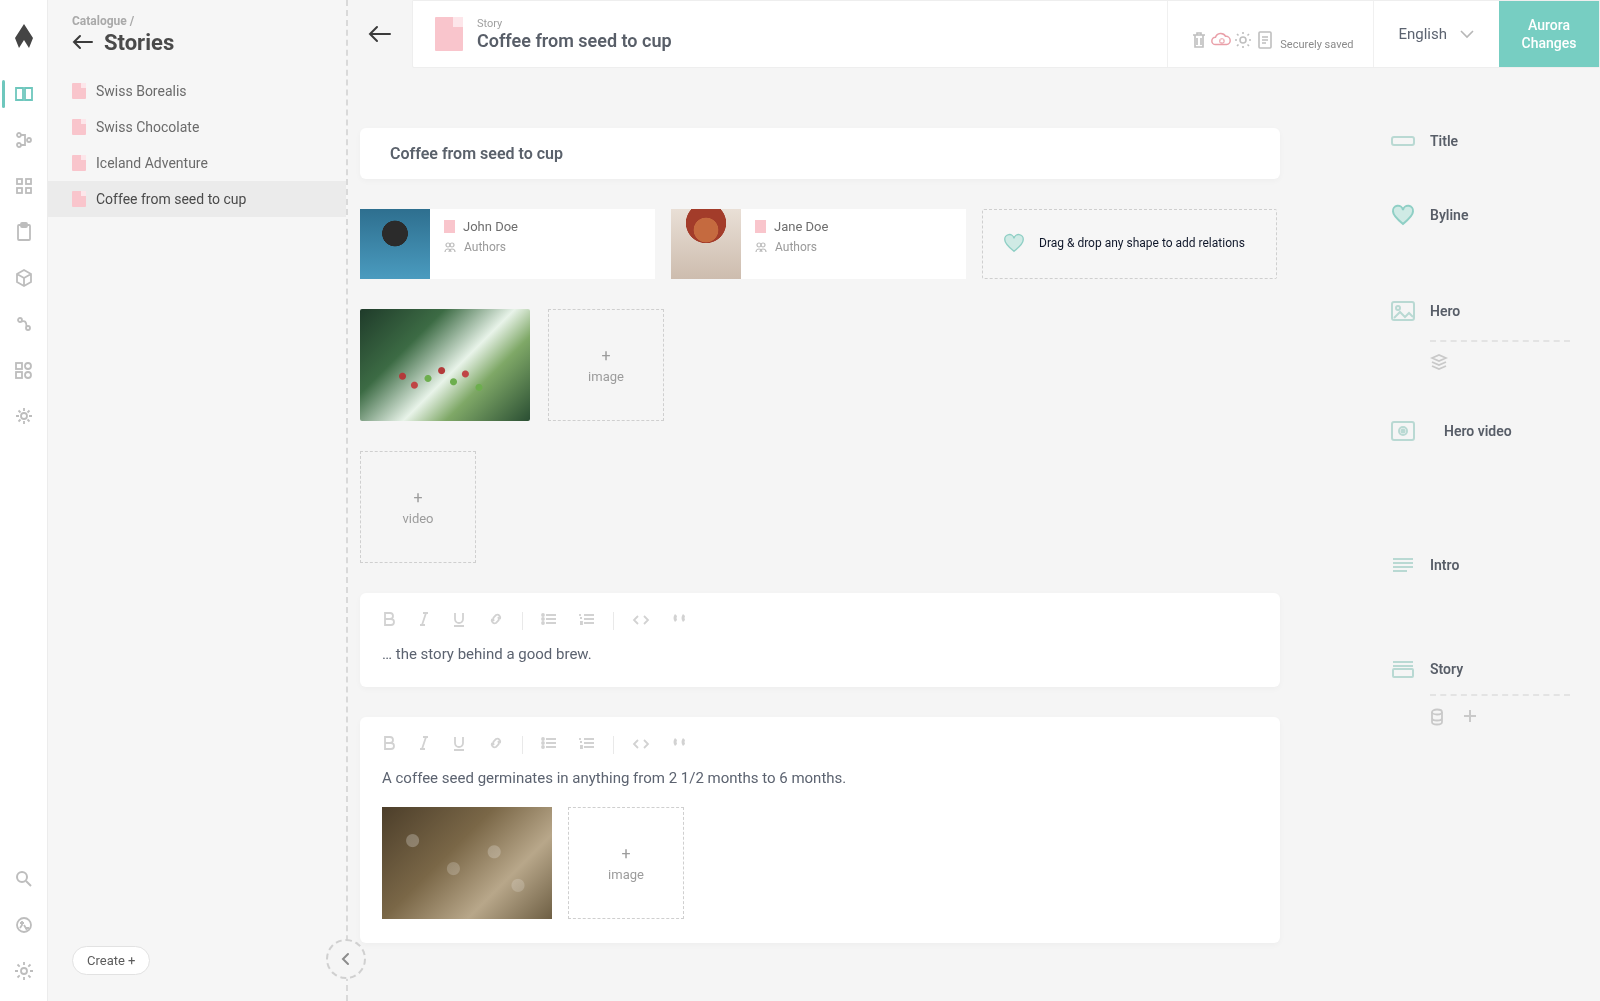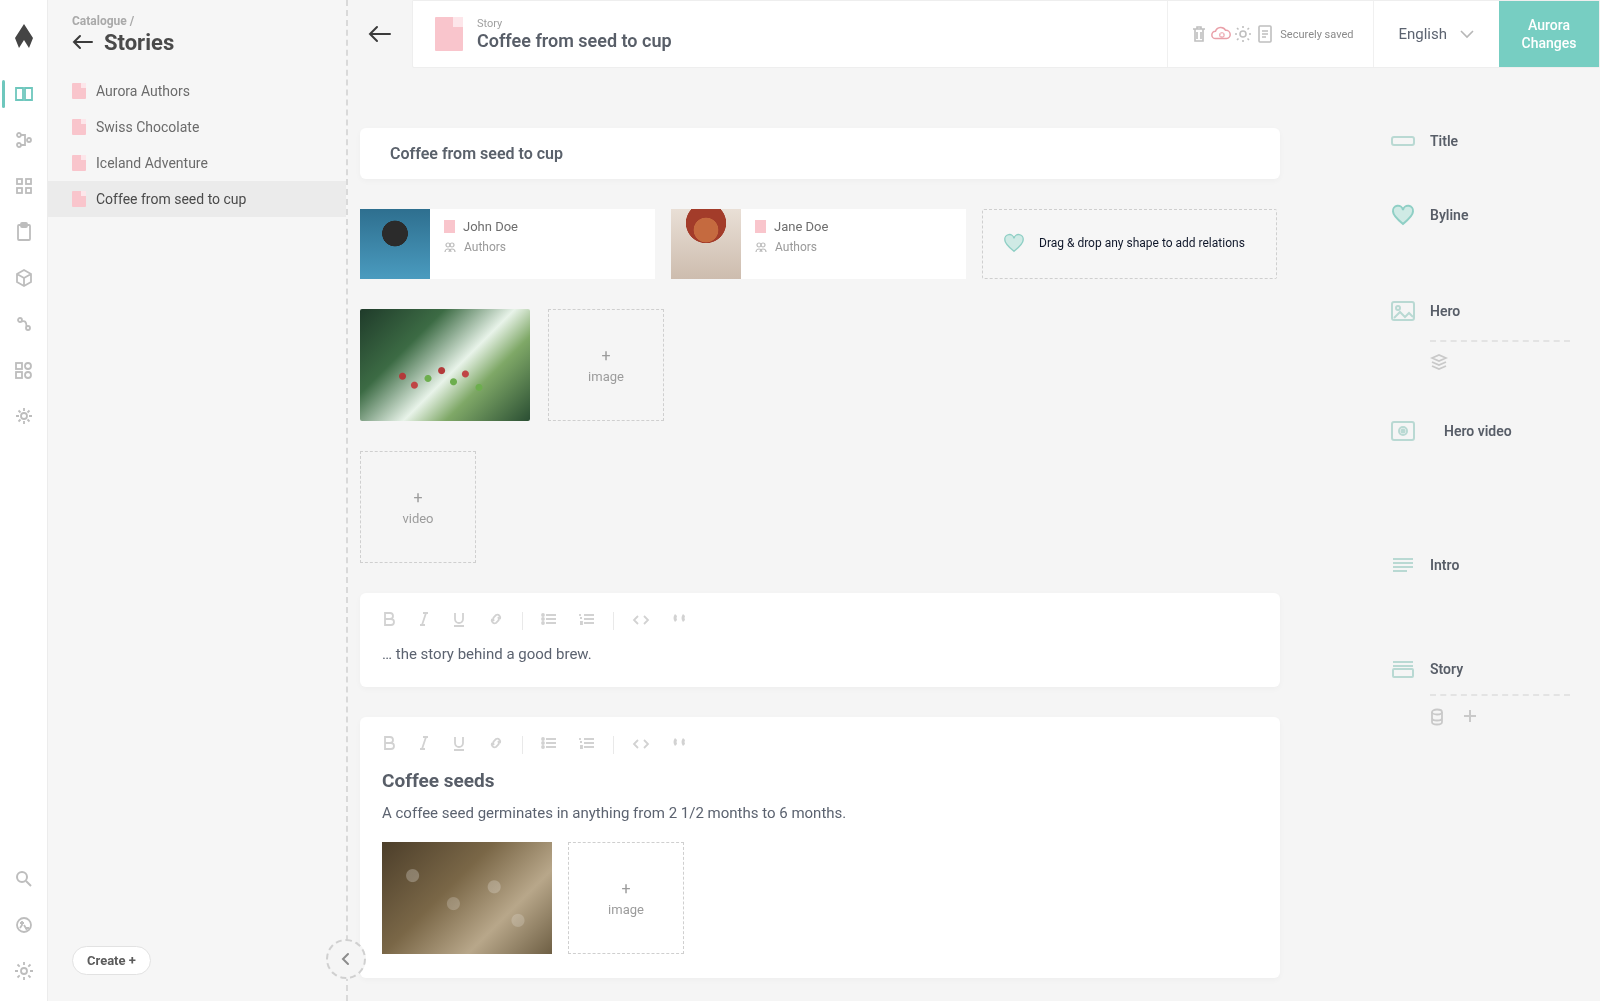--- a/index.html
+++ b/index.html
@@ -20,36 +20,36 @@
 .sidebar-head { padding: 14px 20px 8px 24px; font-weight: bold; }
 .crumb { font-size:12px; color:#A9A9A9; }
 .sidebar-title-row{ display:flex; align-items:center; gap:10px; margin-top:2px;}
 .back-arrow{font-size:20px;color:#3B3B3B;cursor:pointer;}
 .sidebar-title{font-size:22px;color:#4A4A4A;}
 .sidebar-list{margin-top:10px;}
 .sidebar-item{display:flex;align-items:center;gap:10px;padding:10px 12px 10px 24px; font-size:14px;color:#6B6B6B;cursor:pointer;}
 .sidebar-item.selected{background:#EBEBEB;color:#4A4A4A;}
 .doc-icon{width:14px;height:16px;background:#F9C5CC;border-radius:1px;position:relative;}
 .doc-icon::after{content:'';position:absolute;right:0;top:0;width:5px;height:5px;background:#FDE6EA;}
-.create-btn{position:absolute;left:24px;bottom:26px;background:#FFF;border:1px solid #E2E2E2;border-radius:16px;padding:6px 14px;font-size:13px;font-weight:700;color:#5C5C5C;cursor:pointer;}
+.create-btn{position:absolute;left:24px;bottom:26px;background:#FFF;border:1px solid #E2E2E2;border-radius:16px;padding:6px 14px;font-size:13px;font-weight:400;color:#5C5C5C;cursor:pointer;}
 .collapse-circle{position:absolute;right:-20px;bottom:22px;width:40px;height:40px;border:2px dashed #D0D0D0;border-radius:50%;display:flex;align-items:center;justify-content:center;background:#F5F5F5;color:#8C8C8C;cursor:pointer;font-size:18px;}
 
 
 .main { flex:1; display:flex; flex-direction:column; overflow:hidden; }
 
 
 .topbar{display:flex;align-items:stretch;background:transparent; }
 .back-chip{width:56px;display:flex;align-items:center;justify-content:center;font-size:22px;color:#3B3B3B;cursor:pointer;margin:0 4px;}
 .header-card{flex:1;background:#FFF;border:1px solid #EEE;border-radius:0 0 2px 2px;display:flex;align-items:stretch;min-height:68px;}
 .hc-left{display:flex;align-items:center;gap:14px;padding:12px 22px;border-right:1px solid #F0F0F0;flex:1;}
 .hc-docicon{width:28px;height:34px;background:#F9C5CC;border-radius:1px;position:relative;}
 .hc-docicon::after{content:'';position:absolute;right:0;top:0;width:10px;height:10px;background:#FDE6EA;}
 .hc-meta .type{font-size:11px;color:#A0A0A0;}
 .hc-meta .title{font-size:18px;font-weight:600;color:#585E68;}
-.hc-actions{display:flex;align-items:center;padding:16px 20px;border-right:1px solid #F0F0F0;}
+.hc-actions{display:flex;align-items:flex-end;padding:16px 20px;border-right:1px solid #F0F0F0;}
 .hc-actions .aicon{width:22px;height:22px;display:flex;align-items:center;justify-content:center;color:#BFBFBF;font-size:18px;cursor:pointer;}
 .hc-actions .aicon.redcloud{color:#E99FA8;}
 .hc-actions .saved{font-size:11px;color:#8A8A8A;margin-left:4px;}
 .hc-lang{display:flex;align-items:center;padding:0 24px;gap:12px;color:#5C6370;font-size:15px;cursor:pointer;}
 .hc-lang .chev{color:#B7B7B7;}
 .publish-btn{background:#77CEC2;color:#FFF;display:flex;align-items:center;justify-content:center;padding:0 18px;font-size:14px;font-weight:500;line-height:1.3;text-align:center;border:none;cursor:pointer;width:100px;}
 
 
 .content-row{flex:1;display:flex;overflow:auto;}
 .editor{flex:1;padding:60px 0 40px 0;overflow-y:auto;}
@@ -221,21 +221,21 @@
           <svg width="22" height="16" viewBox="0 0 22 16" fill="none" stroke="#3B3B3B" stroke-width="2" stroke-linecap="round">
               <path d="M8 2 L2 8 L8 14 M2 8 H20"></path>
             </svg>
         </span>
         <span class="sidebar-title">Stories</span>
       </div>
     </div>
     <div class="sidebar-list">
       <div class="sidebar-item">
         <span class="doc-icon"></span>
-        <span>Aurora Authors</span>
+        <span>Swiss Borealis</span>
       </div>
       <div class="sidebar-item">
         <span class="doc-icon"></span>
         <span>Swiss Chocolate</span>
       </div>
       <div class="sidebar-item">
         <span class="doc-icon"></span>
         <span>Iceland Adventure</span>
       </div>
       <div class="sidebar-item selected">
@@ -439,21 +439,20 @@
                   </svg></span>
               <span class="sep"></span>
               <span><svg width="18" height="12" viewBox="0 0 18 12" stroke="currentColor" stroke-width="1.8" fill="none">
                     <path d="M6 2 l-4 4 l4 4 M12 2 l4 4 l-4 4"></path>
                   </svg></span>
               <span><svg width="18" height="14" viewBox="0 0 18 14" fill="currentColor">
                     <path d="M3 2 q-3 4 0 8 l2 -2 q-1 -2 0 -4z M11 2 q-3 4 0 8 l2 -2 q-1 -2 0 -4z"></path>
                   </svg></span>
             </div>
             <div class="rte-body">
-              <h3>Coffee seeds</h3>
               <p>A coffee seed germinates in anything from 2 1/2 months to 6 months.</p>
               <div class="story-media">
                 <div class="story-img"></div>
                 <div class="upload-box img">
                   <span class="plus">+</span>
                   <span>image</span>
                 </div>
               </div>
             </div>
           </div>

